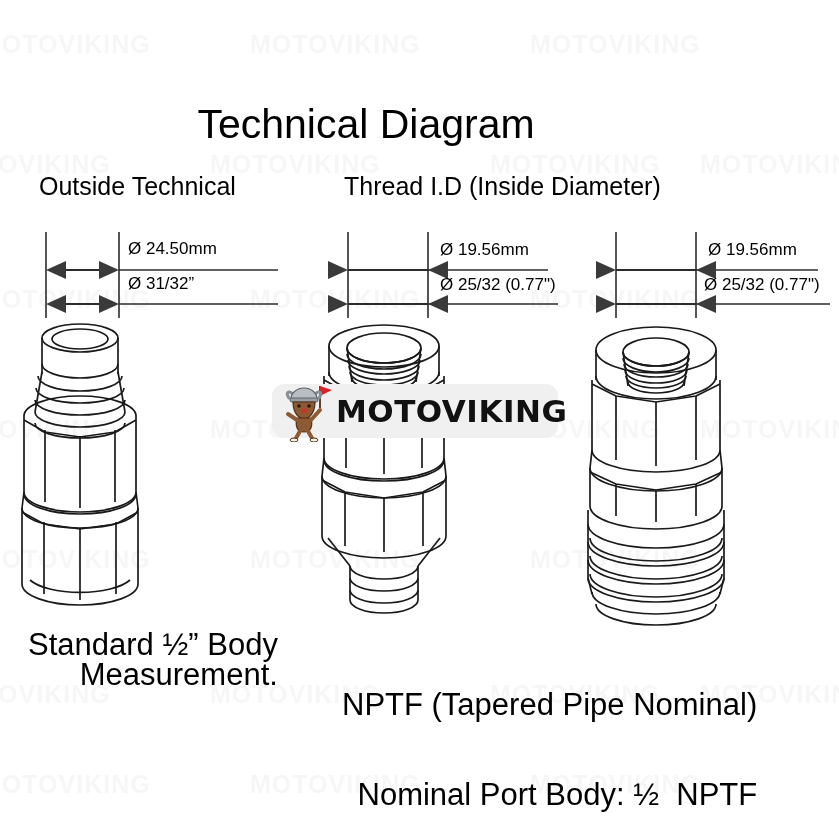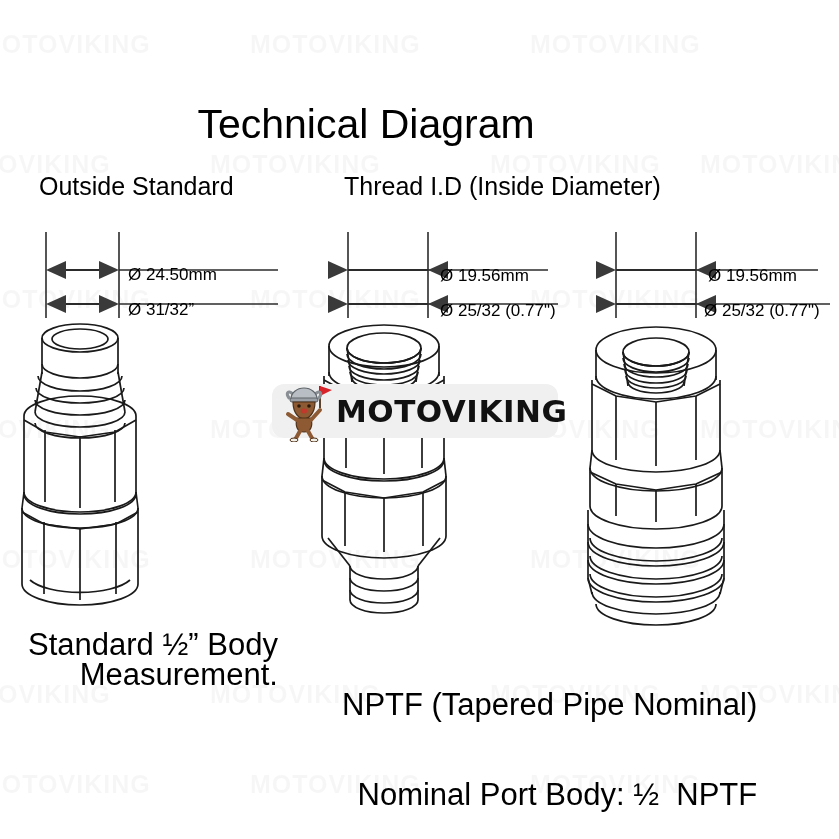--- a/index.html
+++ b/index.html
@@ -60,21 +60,20 @@
   
   .dim-block {
     position: absolute;
     z-index: 6;
   }
   .dim-label {
     position: absolute;
     font-size: 17px;
     white-space: nowrap;
     line-height: 1;
-    margin-top: 26px;
   }
   .dim-svg {
     position: absolute;
     left: 0;
     top: 0;
     overflow: visible;
   }
 
   
   .fitting {
@@ -152,21 +151,21 @@
     <div class="bg-wm" style="left:210px;  top:680px;">MOTOVIKING</div>
     <div class="bg-wm" style="left:490px;  top:680px;">MOTOVIKING</div>
     <div class="bg-wm" style="left:700px;  top:680px;">MOTOVIKING</div>
     <div class="bg-wm" style="left:-20px;  top:770px;">MOTOVIKING</div>
     <div class="bg-wm" style="left:250px;  top:770px;">MOTOVIKING</div>
     <div class="bg-wm" style="left:530px;  top:770px;">MOTOVIKING</div>
   </div>
 
   <div class="main-title">Technical Diagram</div>
 
-  <div class="section-heading" id="heading-outside">Outside Standard</div>
+  <div class="section-heading" id="heading-outside">Outside Technical</div>
   <div class="section-heading" id="heading-threadid">Thread I.D (Inside Diameter)</div>
 
   <div class="dim-block" style="left:40px; top:228px; width:280px; height:90px;">
     <svg class="dim-svg" width="280" height="90" viewBox="0 0 280 90">
 
       <line x1="6" y1="4" x2="6" y2="90" stroke="#2b2b2b" stroke-width="1.6"></line>
       <line x1="79" y1="4" x2="79" y2="90" stroke="#2b2b2b" stroke-width="1.6"></line>
 
       <line x1="12" y1="42" x2="73" y2="42" stroke="#2b2b2b" stroke-width="1.8"></line>
       <line x1="79" y1="42" x2="238" y2="42" stroke="#2b2b2b" stroke-width="1.4"></line>

